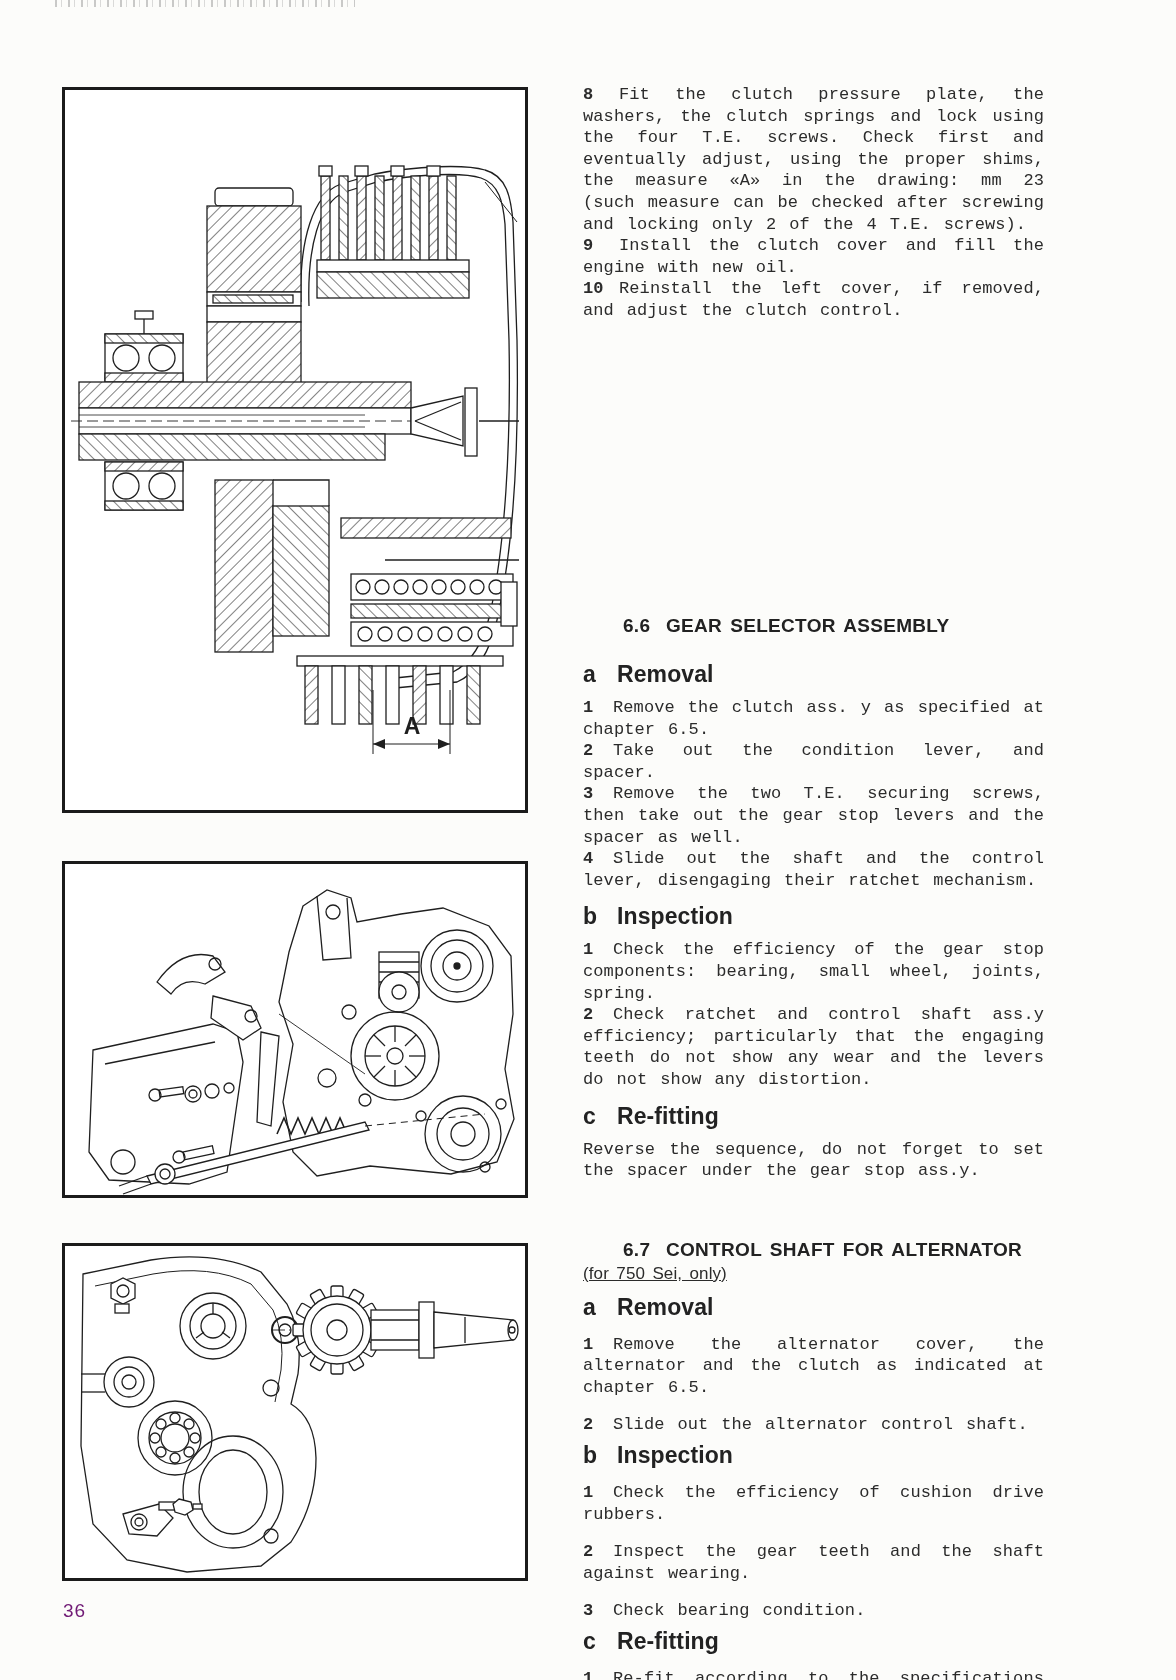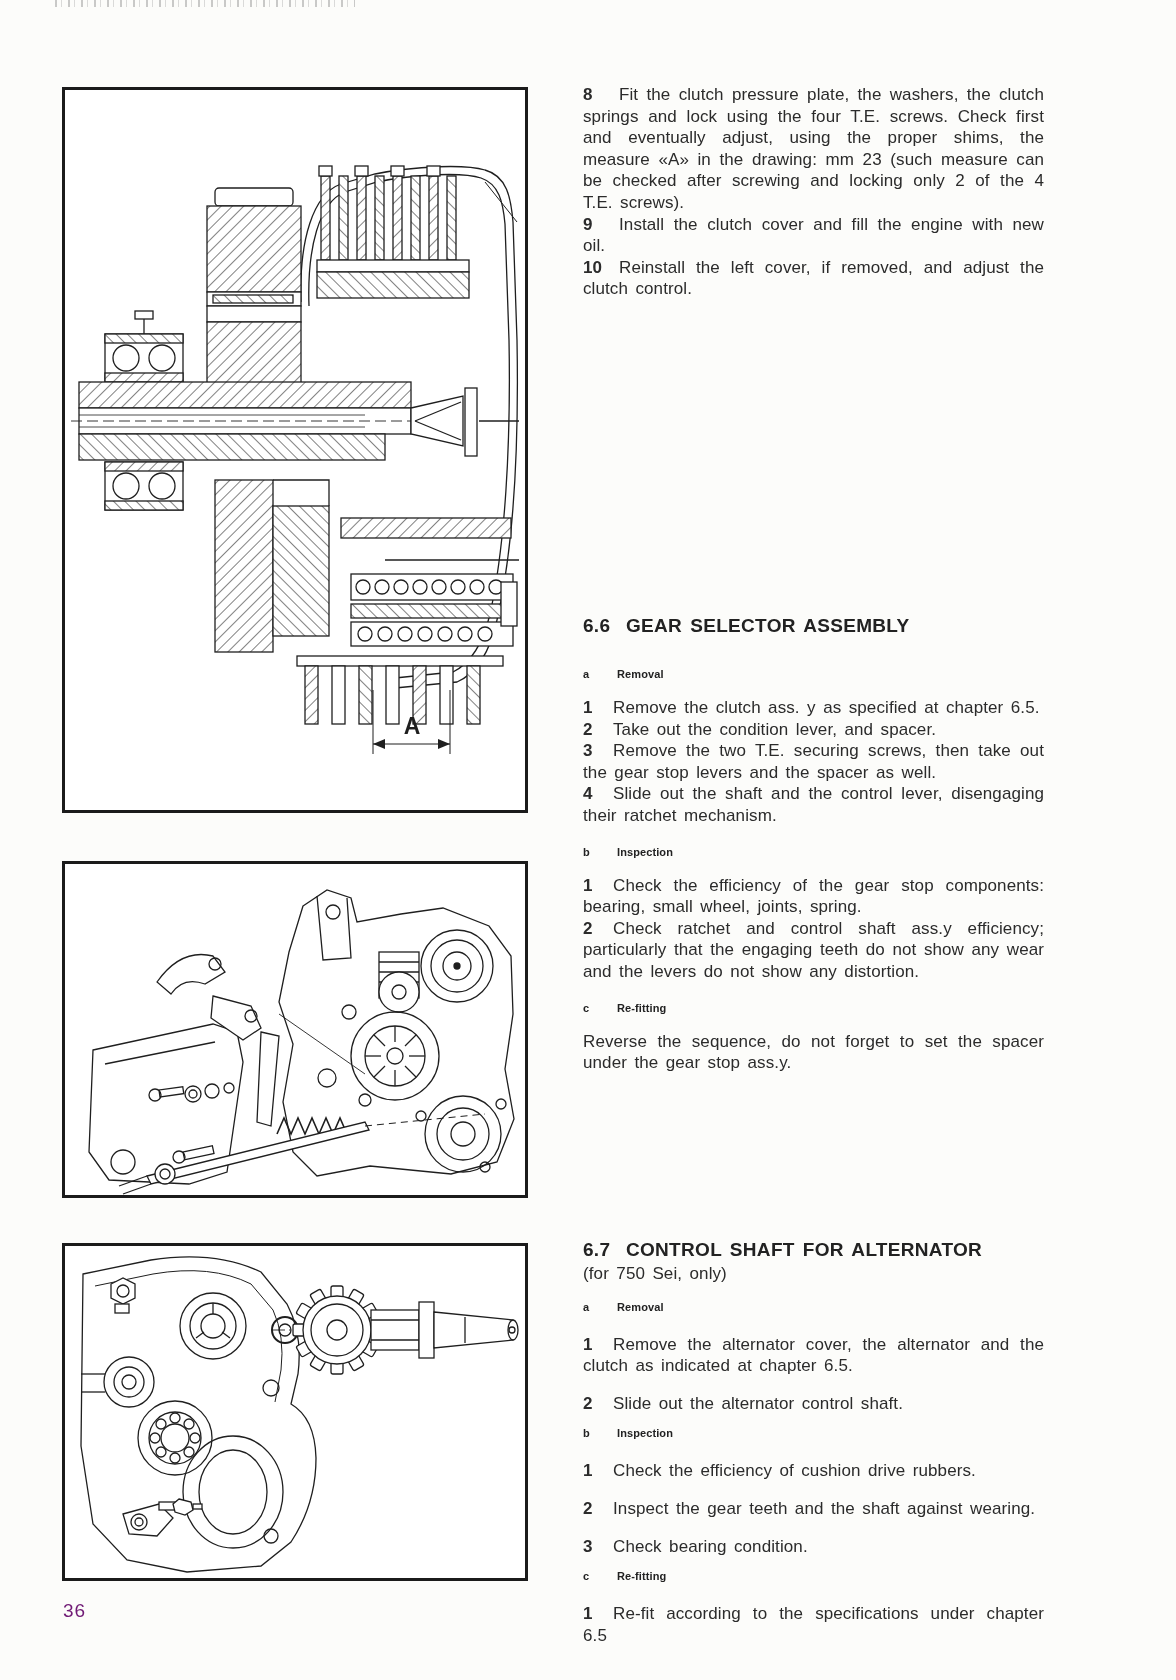--- a/index.html
+++ b/index.html
@@ -21,29 +21,29 @@
   #fig3{top:1243px;height:338px;}
   .textcol{
     position:absolute;left:583px;top:84px;width:461px;
     font-size:17px;line-height:21.6px;letter-spacing:.1px;word-spacing:2.6px;
   }
   .textcol p{margin:0;text-align:justify;}
   .block{position:absolute;left:0;width:461px;}
   #intro{top:0;}
   #sec66{top:531px;}
   #sec67{top:1155px;}
-  .item{margin:0 0 13px 0;}
+  .item{margin:0 0 13px 0;font-family:Liberation Mono, monospace;}
   .n{display:inline-block;min-width:30px;font-weight:bold;}
   .steps .n{min-width:36px;}
   h2{font-size:19px;line-height:22px;margin:0 0 26px 0;color:#222;letter-spacing:.3px;}
-  h2 .secnum{display:inline-block;min-width:43px;}
-  h3{font-size:11px;line-height:22px;margin:14px 0 12px 0;color:#222;}
+  h2 .secnum{display:inline-block;min-width:43px;margin-left:40px;}
+  h3{font-size:23px;line-height:22px;margin:14px 0 12px 0;color:#222;}
   h3.first{margin-top:0;}
   h3 .letter{display:inline-block;min-width:34px;}
-  .subtitle{margin:0 0 11px 0 !important;text-align:center;}
+  .subtitle{margin:0 0 11px 0 !important;text-align:center;text-decoration:underline;}
   .tight h2{margin-bottom:2px;}
   .tight h3{margin:8px 0 5px 0;}
   .tight .item{margin:16px 0 3px 0;}
   .pagenum{
     position:absolute;left:63px;top:1600px;font-size:19px;color:#701a75;letter-spacing:1px;
   }
   text.dim{font-family:"Liberation Sans",sans-serif;font-weight:bold;font-size:23px;fill:#1f1f1f;}
 </style>
 </head>
 <body>

